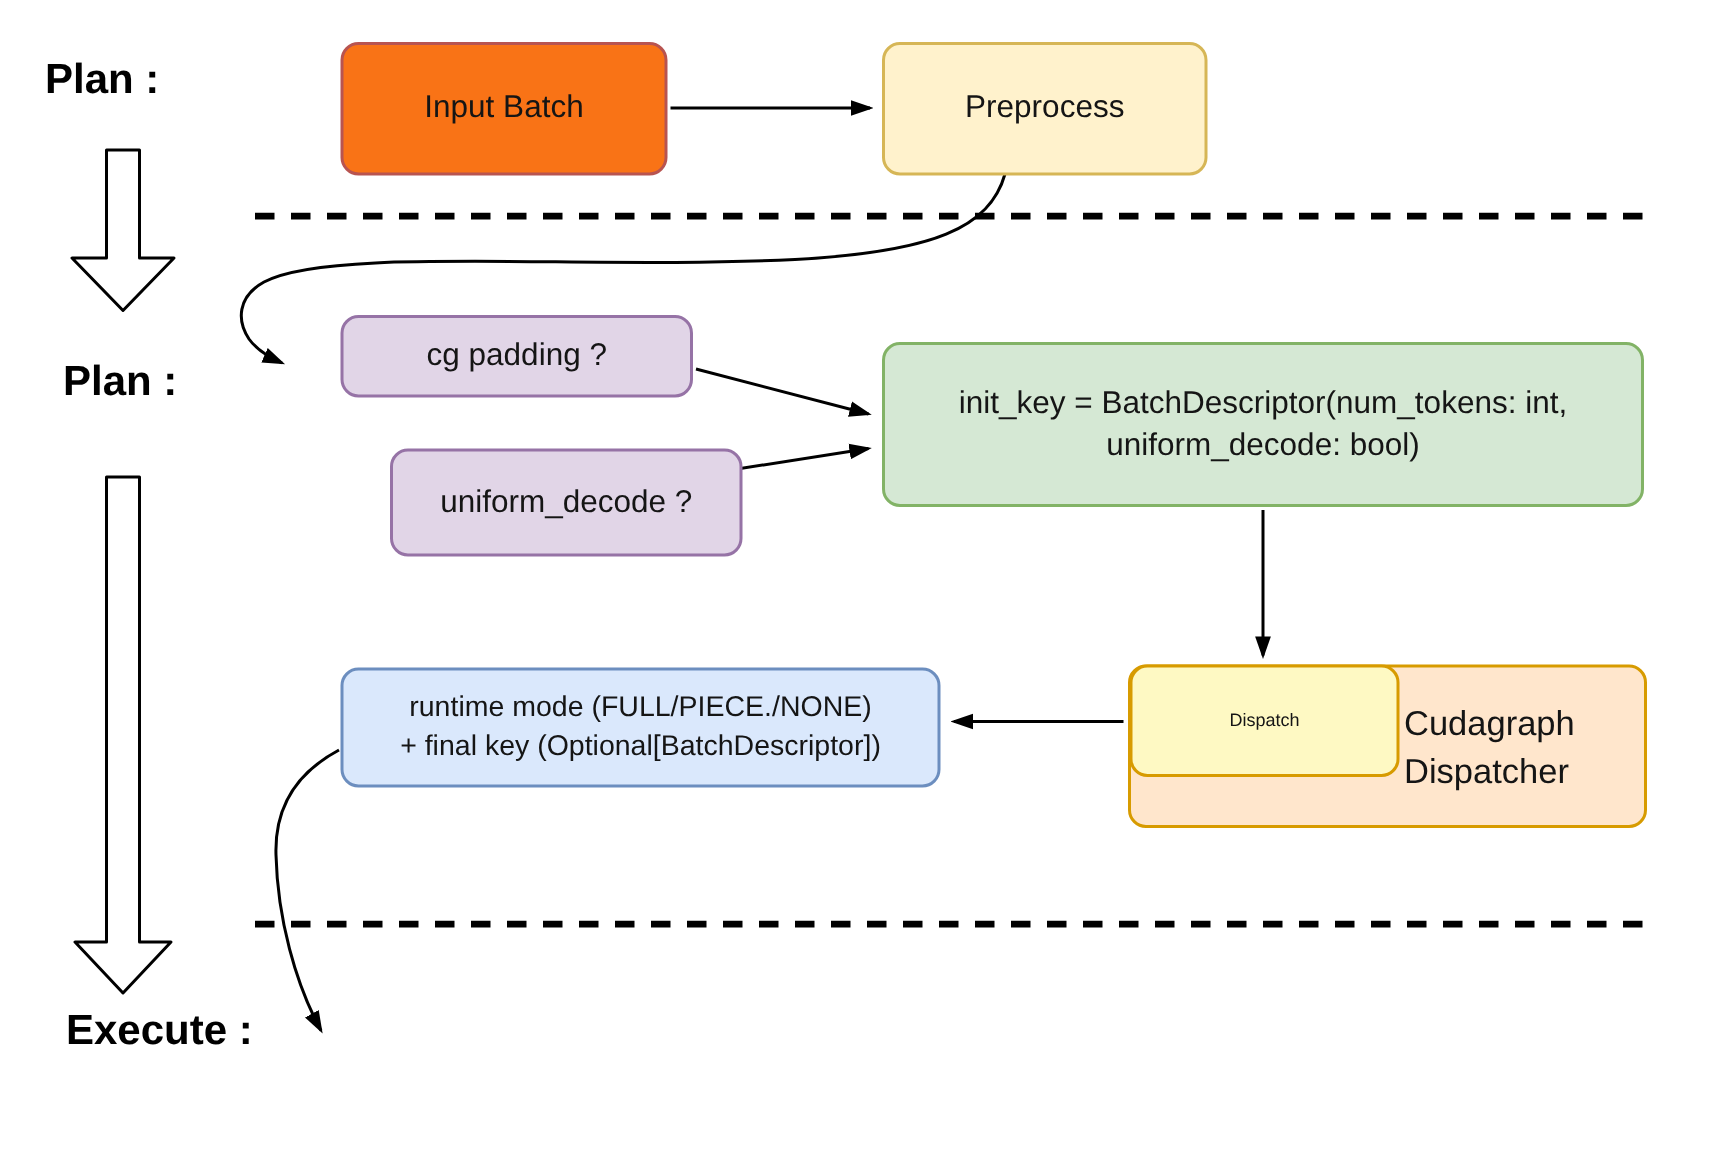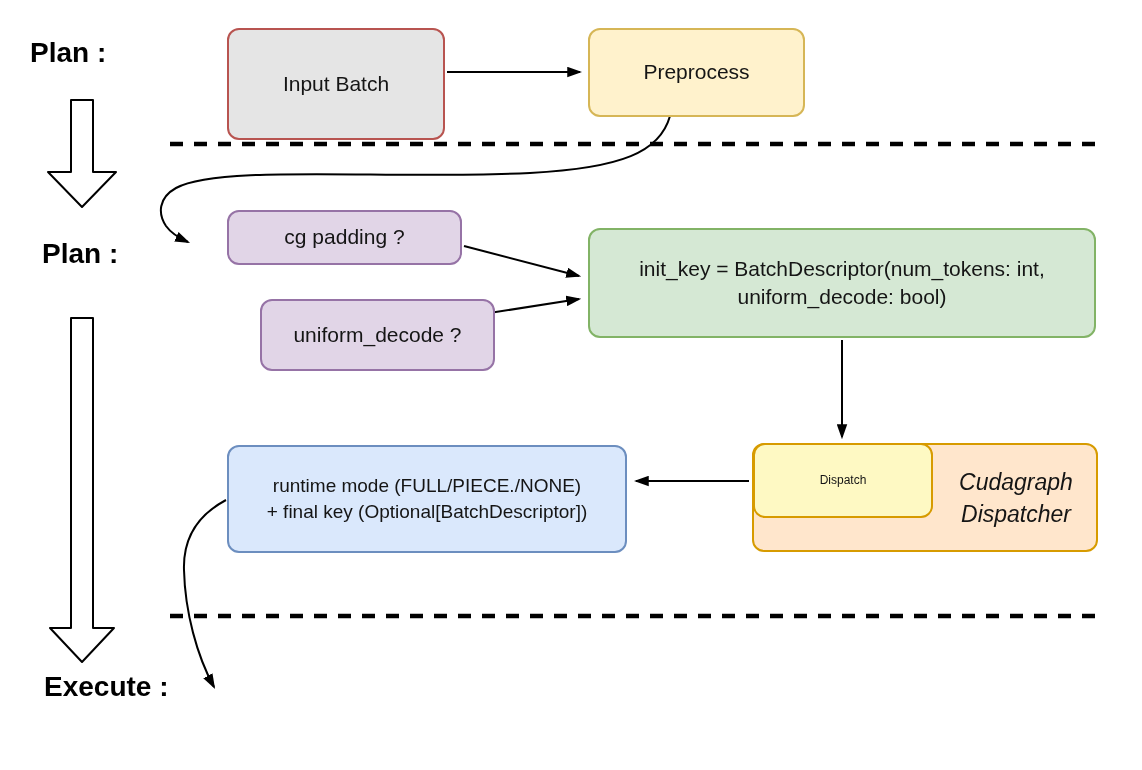--- a/index.html
+++ b/index.html
@@ -14,30 +14,30 @@
   }
   .stage-input   { left:30px;  top:37px;  }
   .stage-plan    { left:42px;  top:238px; }
   .stage-execute { left:44px;  top:671px; }
 
   .node {
     position:absolute; box-sizing:border-box; border:2px solid; border-radius:12px;
     display:flex; align-items:center; justify-content:center; text-align:center;
     font-size:21px; line-height:1.35; color:#151515;
   }
-  .node-input-batch   { left:227px; top:28px;  width:218px; height:112px;  background:#e5e5e5; border-color:#b85450; }
+  .node-input-batch   { left:227px; top:28px;  width:218px; height:89px;  background:#f97316; border-color:#b85450; }
   .node-preprocess    { left:588px; top:28px;  width:217px; height:89px;  background:#fff2cc; border-color:#d6b656; }
   .node-cg-padding    { left:227px; top:210px; width:235px; height:55px;  background:#e1d5e7; border-color:#9673a6;justify-content:center; }
   .node-uniform-decode{ left:227px; top:299px; width:235px; height:72px;  background:#e1d5e7; border-color:#9673a6;margin-left:33px; }
   .node-init-key      { left:588px; top:228px; width:508px; height:110px; background:#d5e8d4; border-color:#82b366; font-size:21px; }
-  .node-runtime       { left:227px; top:445px; width:400px; height:108px; background:#dae8fc; border-color:#6c8ebf; font-size:19px; }
+  .node-runtime       { left:227px; top:445px; width:400px; height:80px; background:#dae8fc; border-color:#6c8ebf; font-size:19px; }
   .node-cudagraph     { left:752px; top:443px; width:346px; height:109px; background:#ffe6cc; border-color:#d79b00; }
   .node-dispatch      { left:753px; top:443px; width:180px; height:75px;  background:#fef9c3; border-color:#d79b00; font-size:12px; }
-  .cudagraph-label    { position:absolute; left:936px; top:466px; width:160px; text-align:center;
-                        font-size:23px; line-height:1.4; color:#151515;font-style:italic; }
+  .cudagraph-label    { position:absolute; left:936px; top:466px; width:160px; text-align:left;
+                        font-size:23px; line-height:1.4; color:#151515; }
   .node-code          { left:219px; top:642px; width:626px; height:107px; background:#f8cecc; border-color:#b85450;
                         display:block; text-align:left; border-radius:14px; }
   .code-inner { padding:22px 0 0 6px; font-family:"Liberation Mono", monospace; font-size:22px;
                 line-height:30px; color:#3d3d3d; }
   .code-line  { white-space:pre; display:block; }
   .two-line span { display:block; }
 </style>
 </head>
 <body>
 

